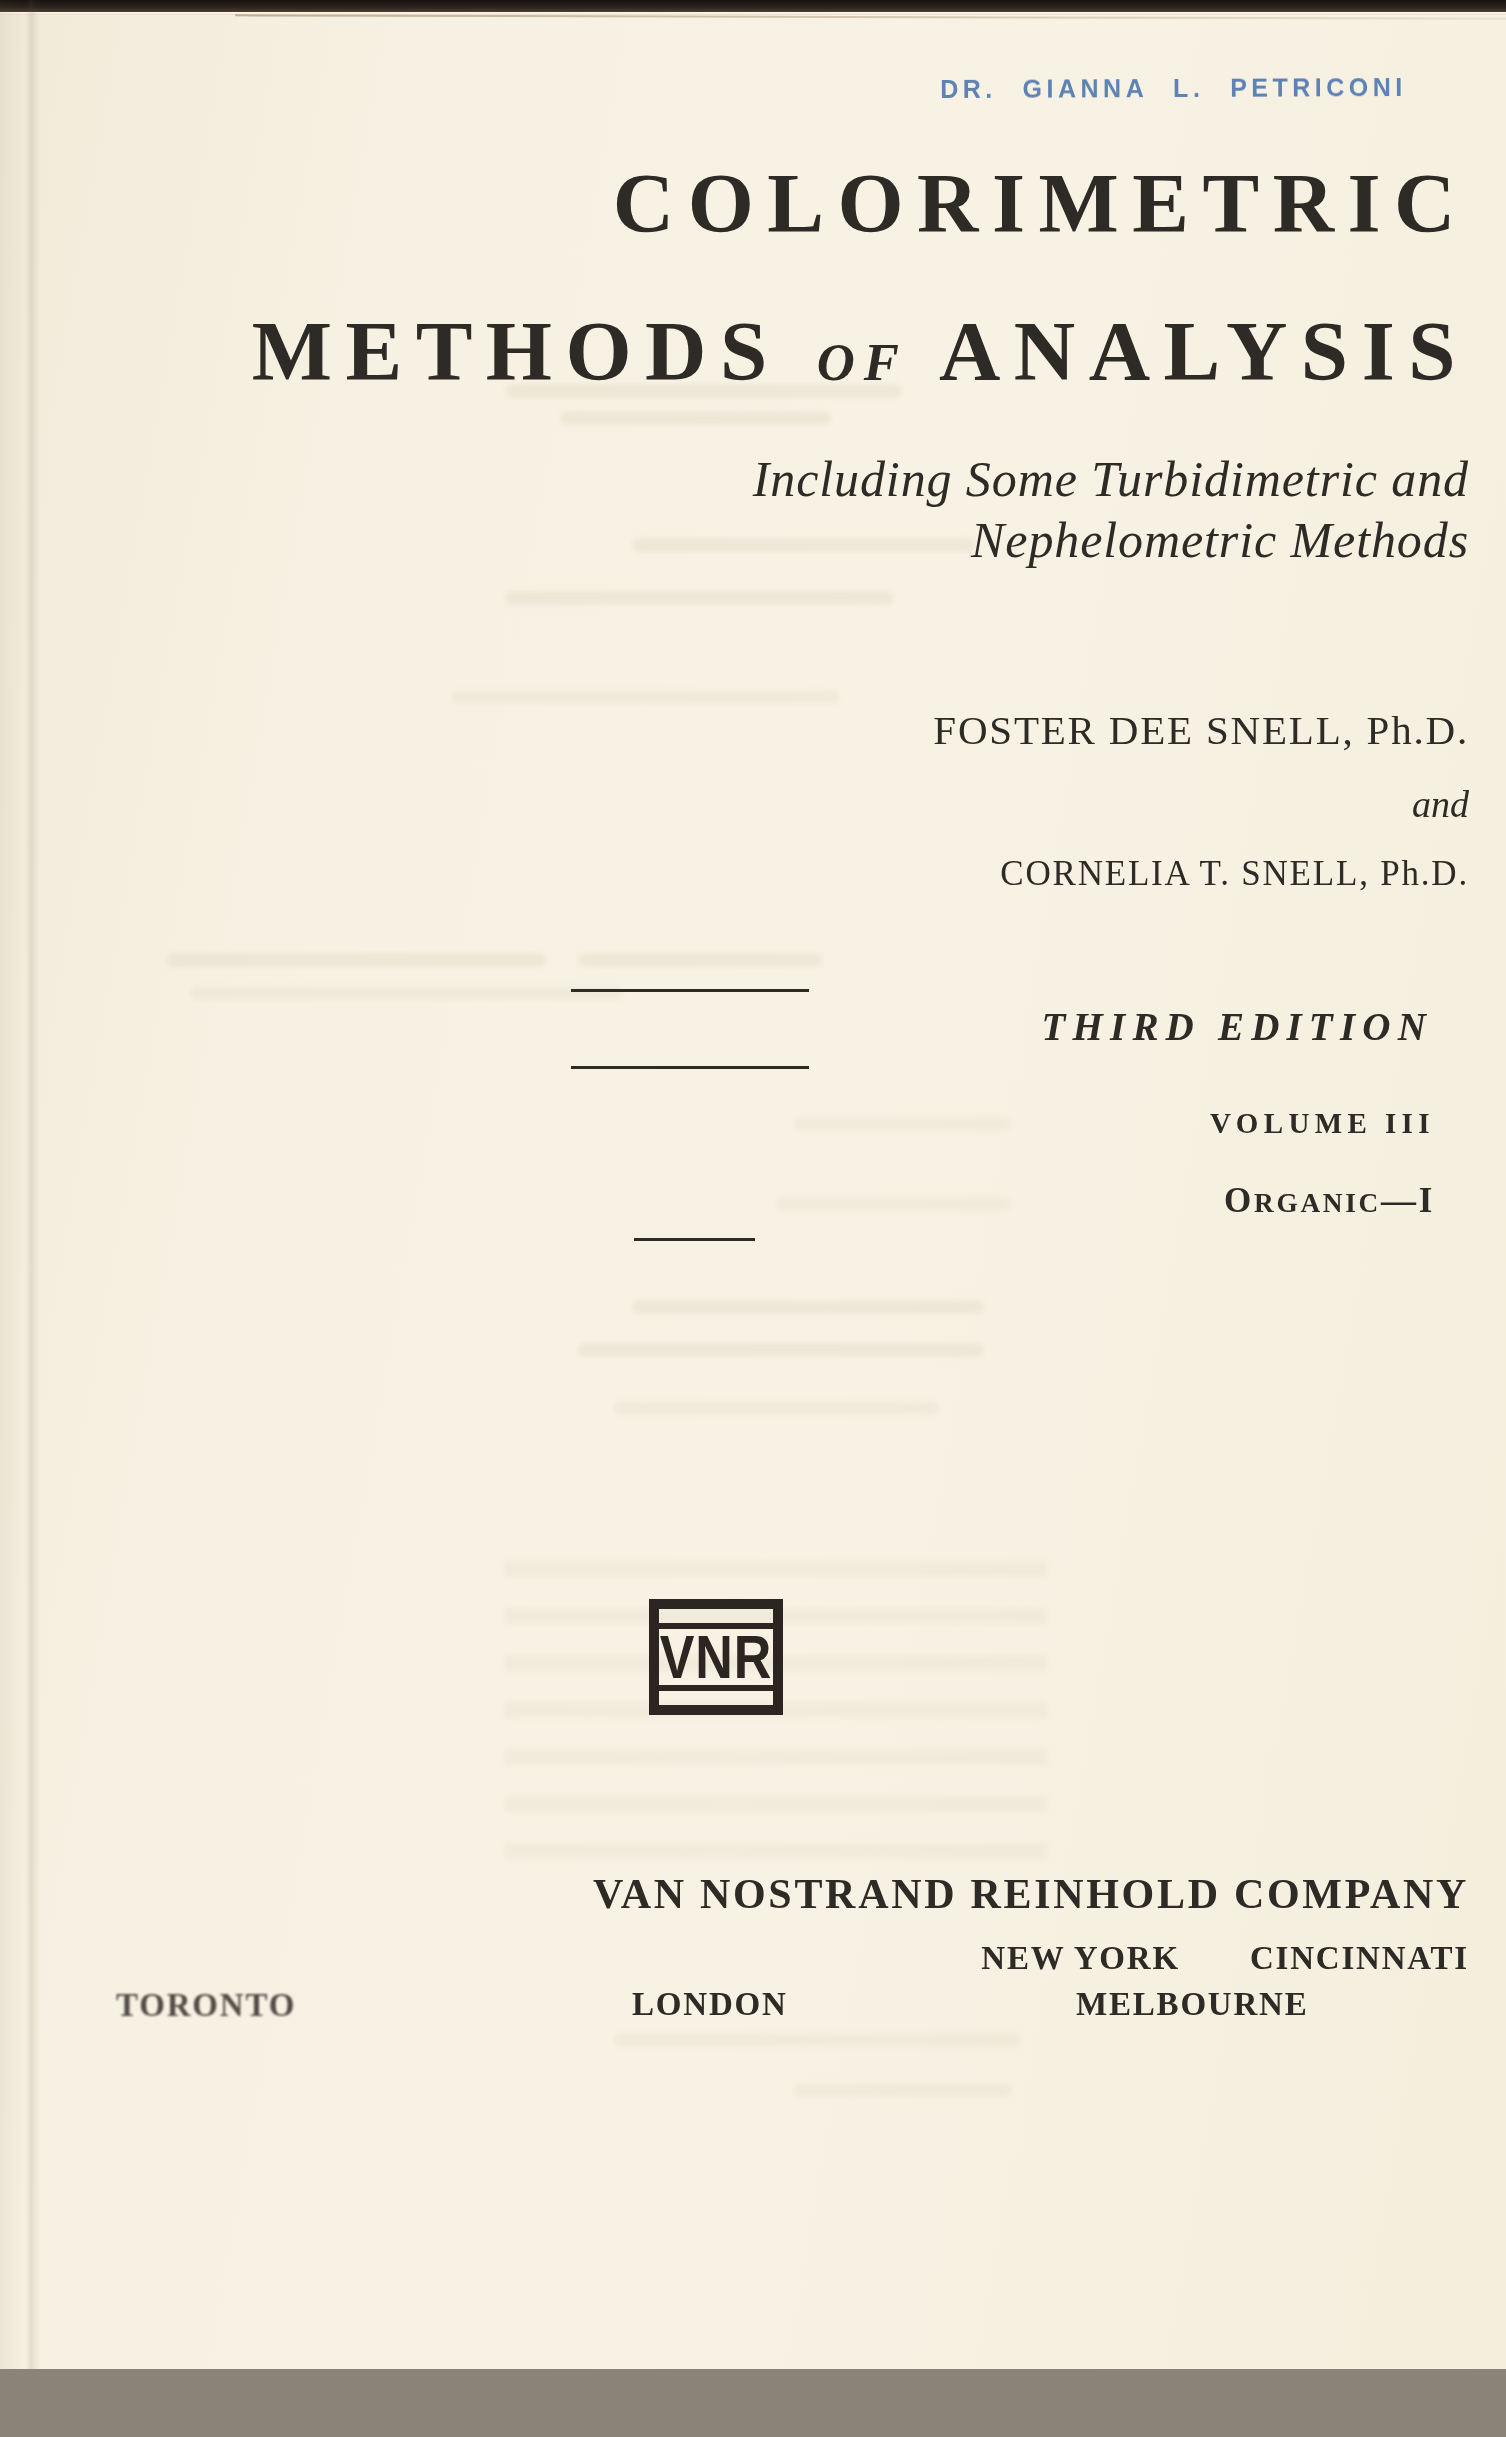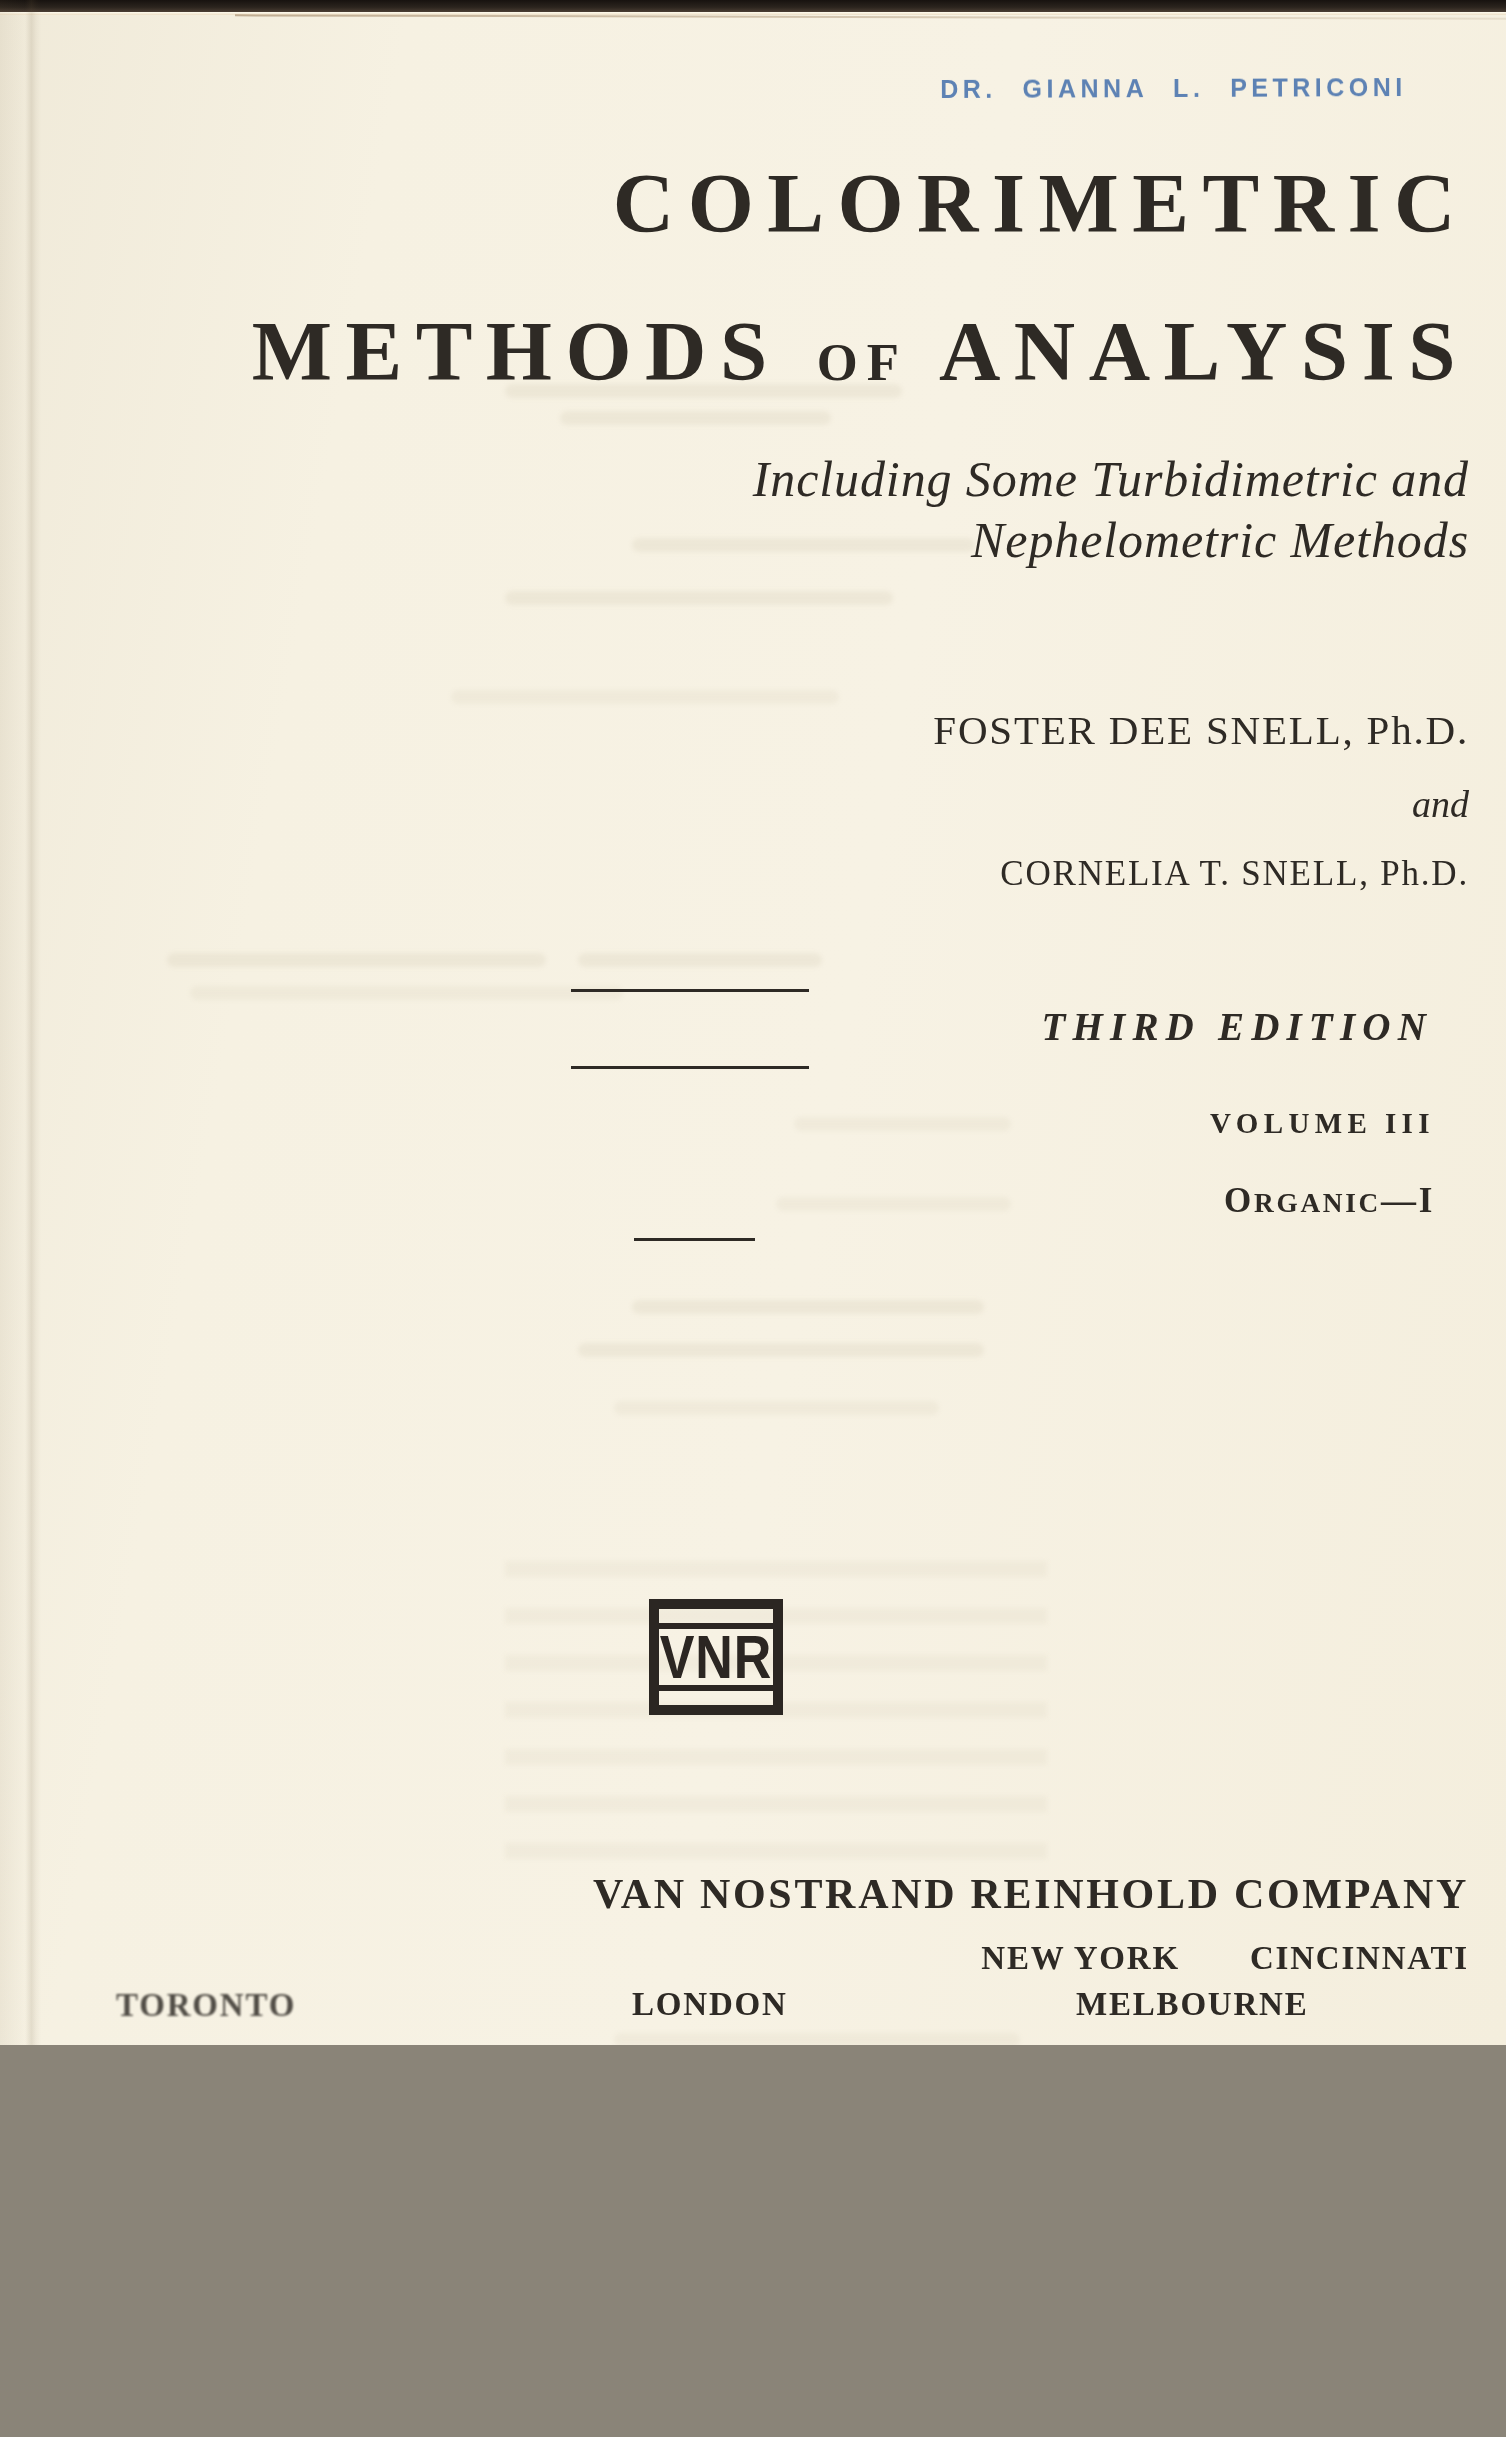--- a/index.html
+++ b/index.html
@@ -1,18 +1,18 @@
 <!DOCTYPE html>
 <html style="font-size:14.4px"><head>
 <meta charset="utf-8">
 <style>
   html,body{margin:0;padding:0;background:#8a8478;}
   .page{
     position:relative;
-    width:1506px;height:2045px;
+    width:1506px;height:2369px;
     margin:0 auto;
     overflow:hidden;
     background:
       linear-gradient(100deg, #f0ead9 0%, #f6f1e2 22%, #f7f2e4 55%, #f4eedd 100%);
     font-family:"Liberation Serif", serif;
     color:#2e2a25;
   }
   
   .top-edge{position:absolute;left:0;top:0;width:100%;height:11.7px;
     background:linear-gradient(180deg,#17120f 0%,#2b241e 60%,#4a3e33 100%);}
@@ -34,21 +34,21 @@
 
   .center{position:absolute;left:16px;width:1453px;text-align:right;}
 
   .stamp{position:absolute;left:921px;top:74px;width:505px;text-align:center;
     font-family:"Liberation Sans",sans-serif;font-weight:700;
     font-size:25px;letter-spacing:4.5px;word-spacing:14.4px;color:#5d82b4;
     transform:rotate(-.25deg);filter:blur(0.3px);}
 
   .title1{top:161px;font-size:85px;font-weight:700;letter-spacing:13.5px;line-height:1;}
   .title2{top:309px;font-size:85px;font-weight:700;letter-spacing:13.5px;line-height:1;white-space:nowrap;}
-  .title2 .of{font-size:.62em;letter-spacing:9px;margin:0 31px 0 36px;}
+  .title2 .of{font-size:.62em;letter-spacing:9px;margin:0 31px 0 36px;font-style:italic;}
 
   .subtitle{top:449px;font-style:italic;font-size:50px;line-height:61px;letter-spacing:0.9px;}
 
   .author1{top:706px;font-size:41px;letter-spacing:1.8px;}
   .conj{top:782px;font-style:italic;font-size:38px;}
   .author2{top:854px;font-size:35px;letter-spacing:1.8px;}
 
   .ed-rule{position:absolute;height:2.7px;background:#2e2a25;width:238px;left:571px;}
   .ed-rule.r1{top:989px;}
   .ed-rule.r2{top:1066px;}

